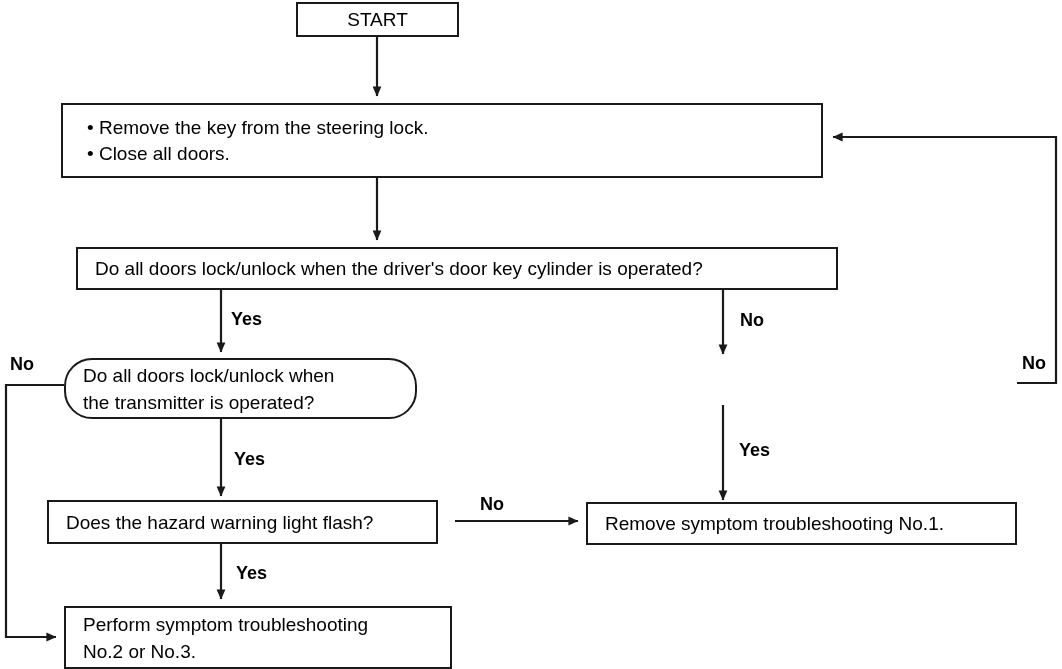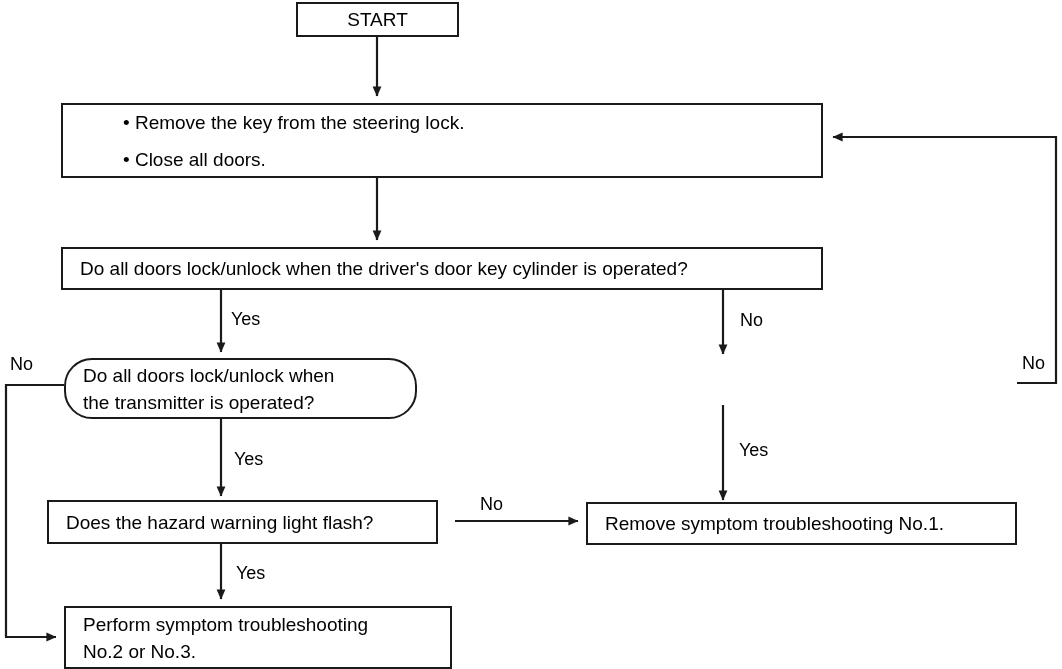--- a/index.html
+++ b/index.html
@@ -34,27 +34,26 @@
     width: 100%;
     font-size: 19px;
     line-height: 27px;
     color: #000000;
     white-space: pre-line;
   }
   .node.center .txt { text-align: center; }
   .node.left .txt { text-align: left; padding-left: 17px; }
   .node.bullets .txt {
     padding-left: 24px;
-    line-height: 37px;
-    margin-left: 36px;
+    line-height: 26px;
   }
   .edge-label {
     position: absolute;
     font-size: 18px;
-    font-weight: normal;
+    font-weight: bold;
     color: #000000;
     white-space: nowrap;
     z-index: 4;
   }
   svg.wires {
     position: absolute;
     left: 0;
     top: 0;
     width: 1062px;
     height: 669px;
@@ -97,21 +96,21 @@
 
   <div class="node center" style="left:296px; top:2px; width:163px; height:35px;">
     <span class="txt">START</span>
   </div>
 
   <div class="node left bullets" style="left:61px; top:103px; width:762px; height:75px;">
     <span class="txt">• Remove the key from the steering lock.
 • Close all doors.</span>
   </div>
 
-  <div class="node left" style="left:61px; top:247px; width:762px; height:43px;">
+  <div class="node left" style="left:76px; top:247px; width:762px; height:43px;">
     <span class="txt">Do all doors lock/unlock when the driver's door key cylinder is operated?</span>
   </div>
 
   <div class="node left" style="left:64px; top:358px; width:353px; height:61px;border-radius:28px;">
     <span class="txt">Do all doors lock/unlock when
 the transmitter is operated?</span>
   </div>
 
 
   <div class="node left" style="left:47px; top:500px; width:391px; height:44px;">

